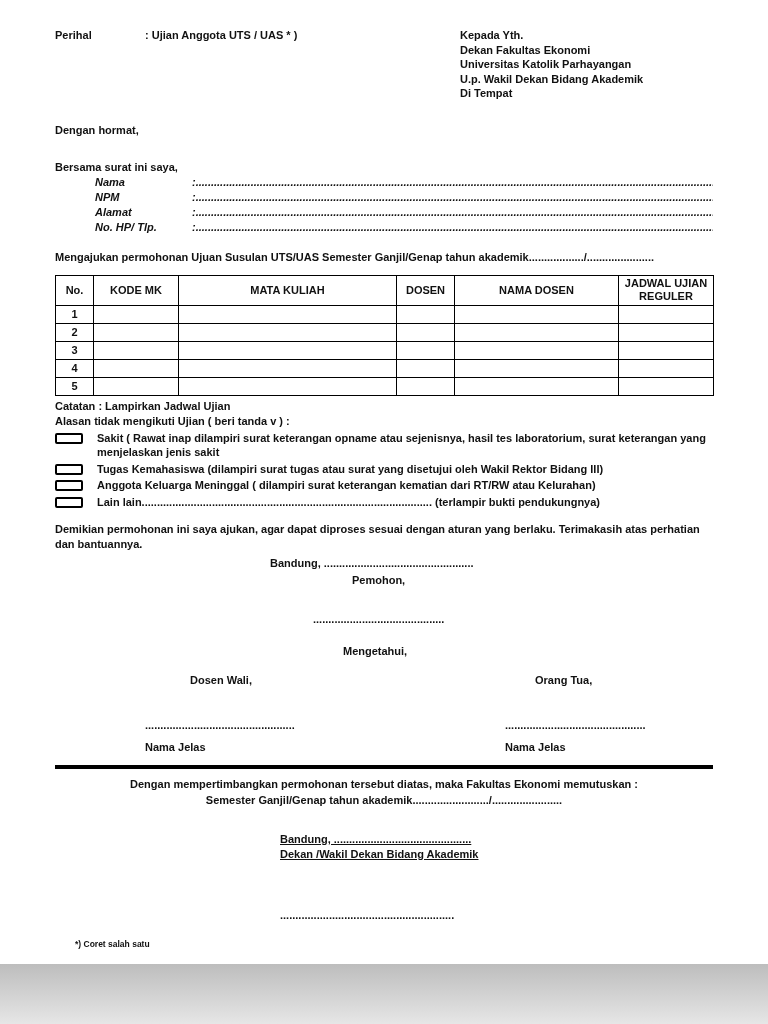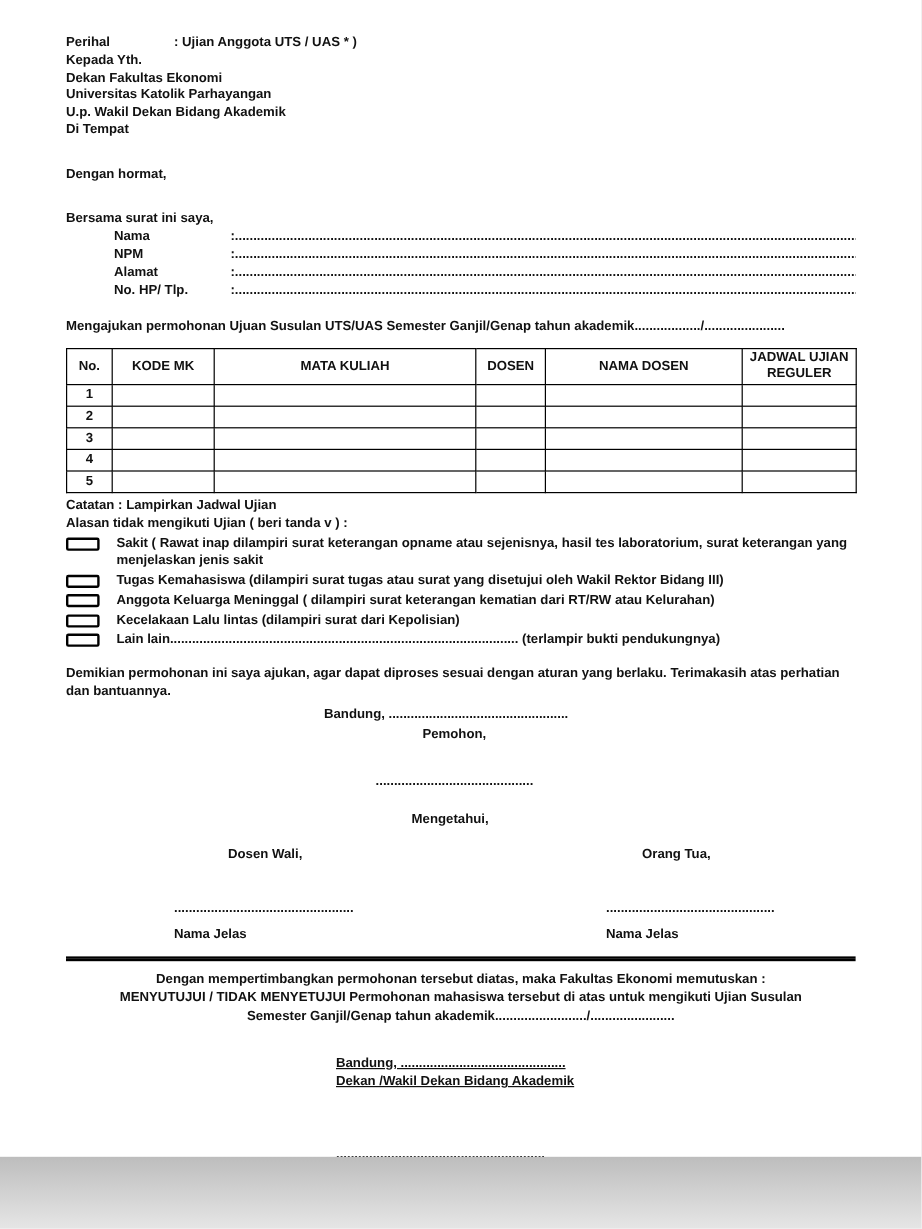--- a/index.html
+++ b/index.html
@@ -16,30 +16,30 @@
     color:#111111;
     font-size:11px;
     font-weight:bold;
     line-height:15px;
     overflow:hidden;
     margin:0 auto;
   }
   .content { padding:28px 55px 0 55px; }
 
   
-  .hdr { display:flex;flex-direction:column; }
+  .hdr { display:flex; }
   .hdr-left { flex:1; display:flex; }
   .perihal-label { width:90px; }
   .hdr-right { width:253px; }
   .hdr-right div { line-height:14.5px; }
 
   .salutation { margin-top:22px; }
   .intro { margin-top:22px; }
 
-  .field-row { display:flex; padding-left:40px; }
+  .field-row { display:flex; padding-left:40px;font-style:italic; }
   .field-label { width:97px; flex:none; }
   .field-dots { flex:1; overflow:hidden; white-space:nowrap; }
 
   .request-line { margin-top:15px; white-space:nowrap; overflow:hidden; }
 
   table.mk {
     border-collapse:collapse;
     margin-top:10px;
     width:658px;
     table-layout:fixed;
@@ -207,24 +207,20 @@
     <div class="reason-row">
       <div class="checkbox"></div>
       <div class="reason-text">Tugas Kemahasiswa (dilampiri surat tugas atau surat yang disetujui oleh Wakil Rektor Bidang III)</div>
     </div>
     <div class="reason-row">
       <div class="checkbox"></div>
       <div class="reason-text">Anggota Keluarga Meninggal ( dilampiri surat keterangan kematian dari RT/RW atau Kelurahan)</div>
     </div>
     <div class="reason-row">
       <div class="checkbox"></div>
-      <div class="reason-text">Kecelakaan Lalu lintas (dilampiri surat dari Kepolisian)</div>
-    </div>
-    <div class="reason-row">
-      <div class="checkbox"></div>
       <div class="reason-text">Lain lain............................................................................................... (terlampir bukti pendukungnya)</div>
     </div>
 
     <div class="closing">Demikian permohonan ini saya ajukan, agar dapat diproses sesuai dengan aturan yang berlaku. Terimakasih atas perhatian dan bantuannya.</div>
 
     <div class="sigblock">
       <div class="sig" style="left:215px; top:4px;">Bandung, .................................................</div>
       <div class="sig" style="left:297px; top:21px;">Pemohon,</div>
       <div class="sig" style="left:258px; top:60px;">...........................................</div>
       <div class="sig" style="left:288px; top:92px;">Mengetahui,</div>
@@ -233,21 +229,20 @@
       <div class="sig" style="left:90px;  top:166px;">.................................................</div>
       <div class="sig" style="left:450px; top:166px;">..............................................</div>
       <div class="sig" style="left:90px;  top:188px;">Nama Jelas</div>
       <div class="sig" style="left:450px; top:188px;">Nama Jelas</div>
     </div>
 
     <div class="double-rule"></div>
 
     <div class="decision">
       <div>Dengan mempertimbangkan permohonan tersebut diatas, maka Fakultas Ekonomi memutuskan :</div>
-      <div>MENYUTUJUI / TIDAK MENYETUJUI Permohonan mahasiswa tersebut di atas untuk mengikuti Ujian Susulan</div>
       <div>Semester Ganjil/Genap tahun akademik........................./.......................</div>
     </div>
 
     <div class="dean-block">
       <div>Bandung, .............................................</div>
       <div>Dekan /Wakil Dekan Bidang Akademik</div>
     </div>
 
     <div class="final-dots">.........................................................</div>
 

